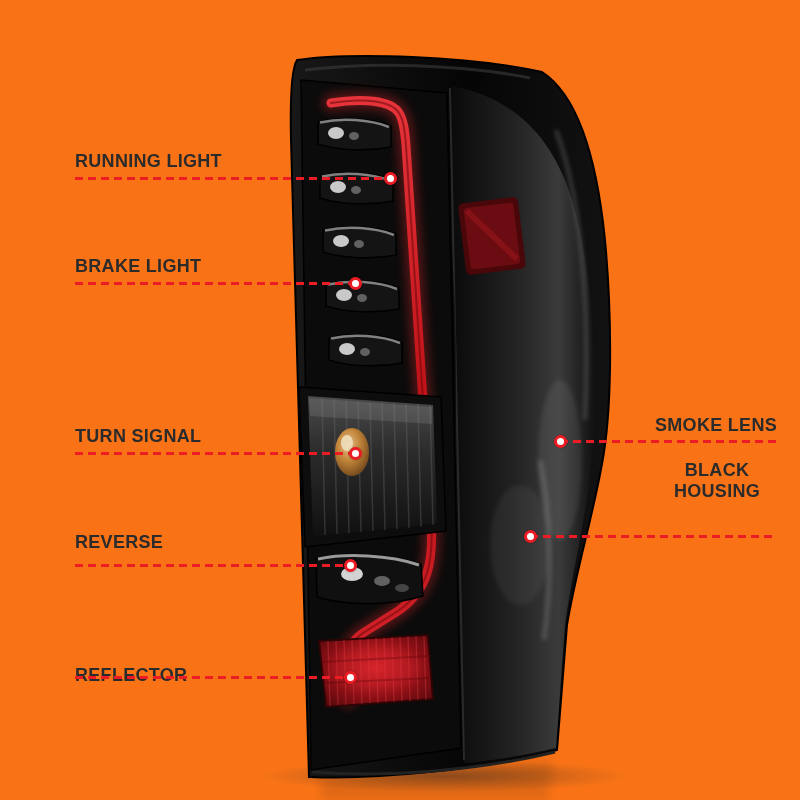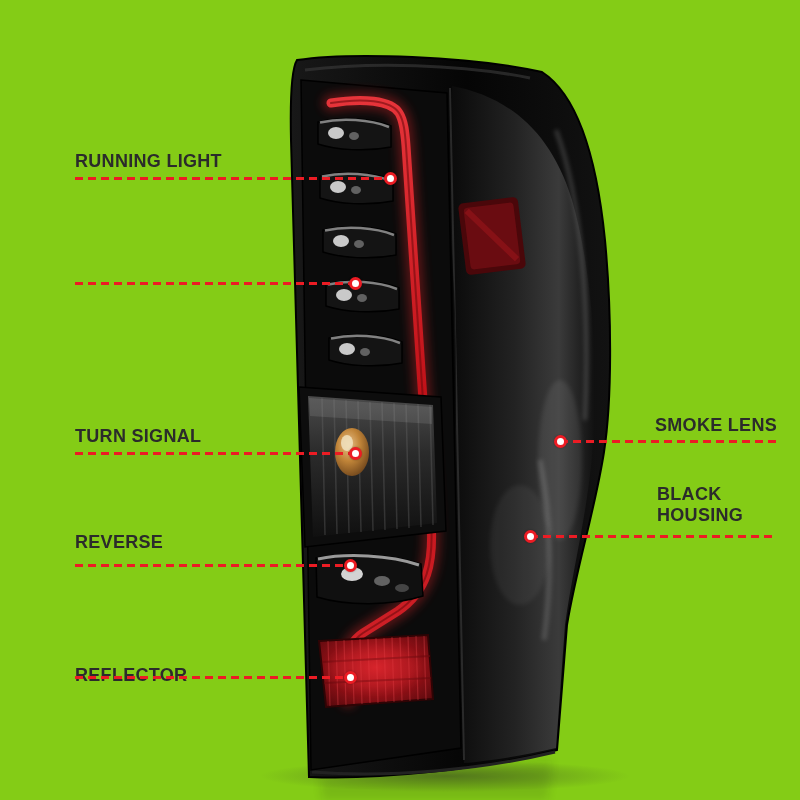--- a/index.html
+++ b/index.html
@@ -1,26 +1,26 @@
 <!DOCTYPE html>
 <html><head>
 <meta charset="utf-8">
 <style>
   html,body{margin:0;padding:0;background:#fff;}
   .stage{
-    position:relative;width:800px;height:800px;background:#84cc16;overflow:hidden;
+    position:relative;width:800px;height:800px;background:#f97316;overflow:hidden;
     font-family:"Liberation Sans",sans-serif;
   }
   .stage svg{position:absolute;left:0;top:0;}
   .callout-label{
     position:absolute;
     font-weight:700;font-size:18px;letter-spacing:.3px;color:#2b2b2b;
     line-height:21px;white-space:nowrap;
   }
-  .callout-label.right{text-align:left;}
+  .callout-label.right{text-align:center;}
   .callout-label.wrap{white-space:normal;width:120px;}
   .callout-line{
     position:absolute;height:3px;
     background:repeating-linear-gradient(90deg,#ec1c24 0 8px,transparent 8px 13px);
   }
   .callout-dot{
     position:absolute;width:7px;height:7px;border-radius:50%;
     background:#ffffff;border:3px solid #ec1c24;
     box-shadow:0 0 2px rgba(0,0,0,.35);
   }
@@ -184,36 +184,37 @@
       <line x1="322" y1="662" x2="430" y2="656" stroke="#6b0a0e" stroke-width="2" opacity="0.6"></line>
       <line x1="324" y1="683" x2="431" y2="678" stroke="#6b0a0e" stroke-width="2" opacity="0.6"></line>
       <ellipse cx="375" cy="668" rx="45" ry="22" fill="#e3262e" opacity="0.25" filter="url(#fGlow)"></ellipse>
     </g>
   </svg>
 
   <span class="callout-label" style="left:75px;top:151px">RUNNING LIGHT</span>
   <div class="callout-line" style="left:75px;top:177px;width:315px"></div>
   <div class="callout-dot" style="left:384px;top:172px"></div>
 
+  <span class="callout-label" style="left:75px;top:256px">BRAKE LIGHT</span>
   <div class="callout-line" style="left:75px;top:282px;width:280px"></div>
   <div class="callout-dot" style="left:349px;top:277px"></div>
 
   <span class="callout-label" style="left:75px;top:426px">TURN SIGNAL</span>
   <div class="callout-line" style="left:75px;top:452px;width:280px"></div>
   <div class="callout-dot" style="left:349px;top:447px"></div>
 
   <span class="callout-label" style="left:75px;top:532px">REVERSE</span>
   <div class="callout-line" style="left:75px;top:564px;width:275px"></div>
   <div class="callout-dot" style="left:344px;top:559px"></div>
 
   <span class="callout-label" style="left:75px;top:665px">REFLECTOR</span>
   <div class="callout-line" style="left:75px;top:676px;width:275px"></div>
   <div class="callout-dot" style="left:344px;top:671px"></div>
 
   <span class="callout-label right" style="right:23px;top:415px">SMOKE LENS</span>
   <div class="callout-line" style="left:560px;top:440px;width:217px"></div>
   <div class="callout-dot" style="left:554px;top:435px"></div>
 
-  <span class="callout-label right wrap" style="right:23px;top:484px">BLACK HOUSING</span>
+  <span class="callout-label right wrap" style="right:23px;top:460px">BLACK HOUSING</span>
   <div class="callout-line" style="left:530px;top:535px;width:247px"></div>
   <div class="callout-dot" style="left:524px;top:530px"></div>
 
 </div>
 
 </body></html>

